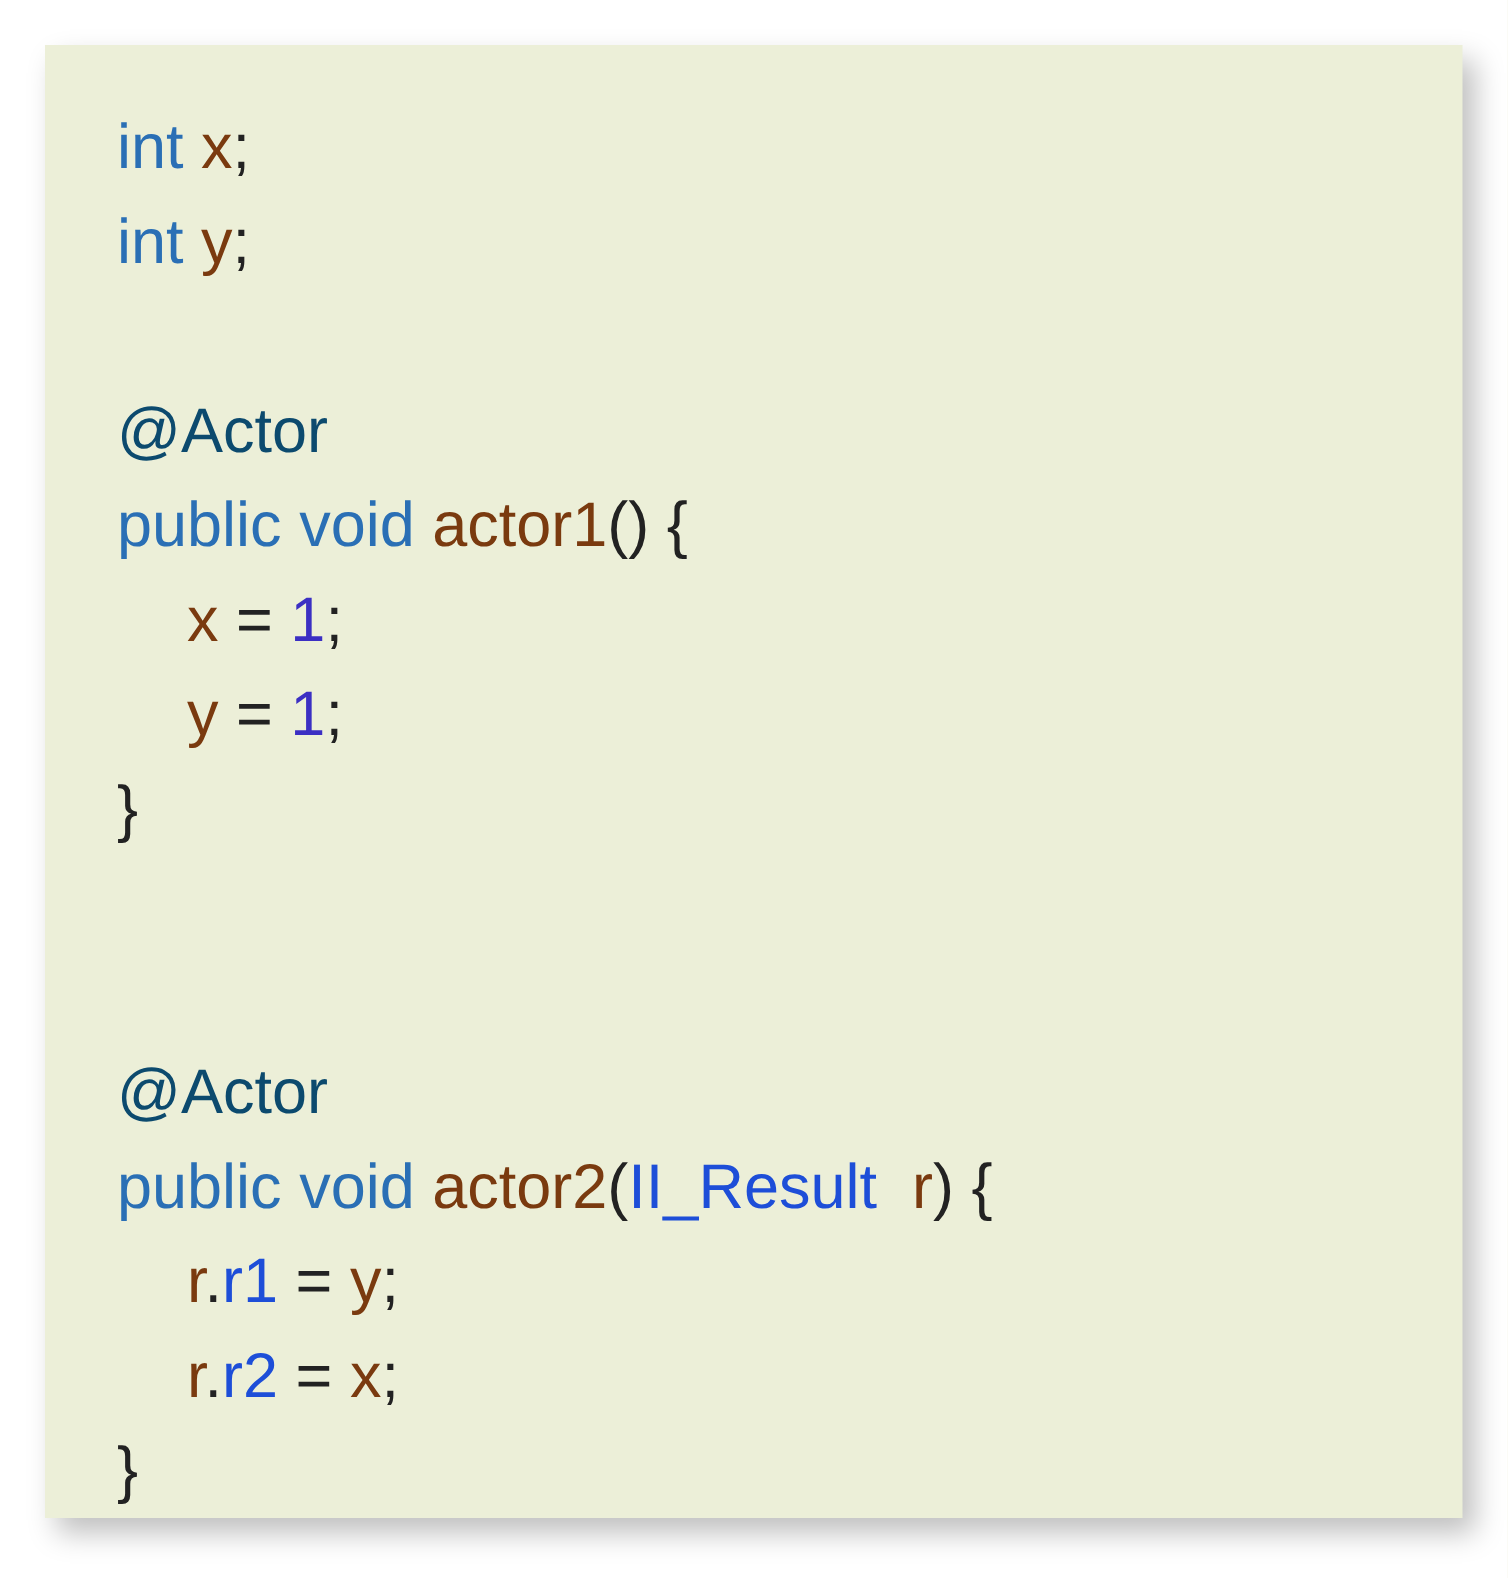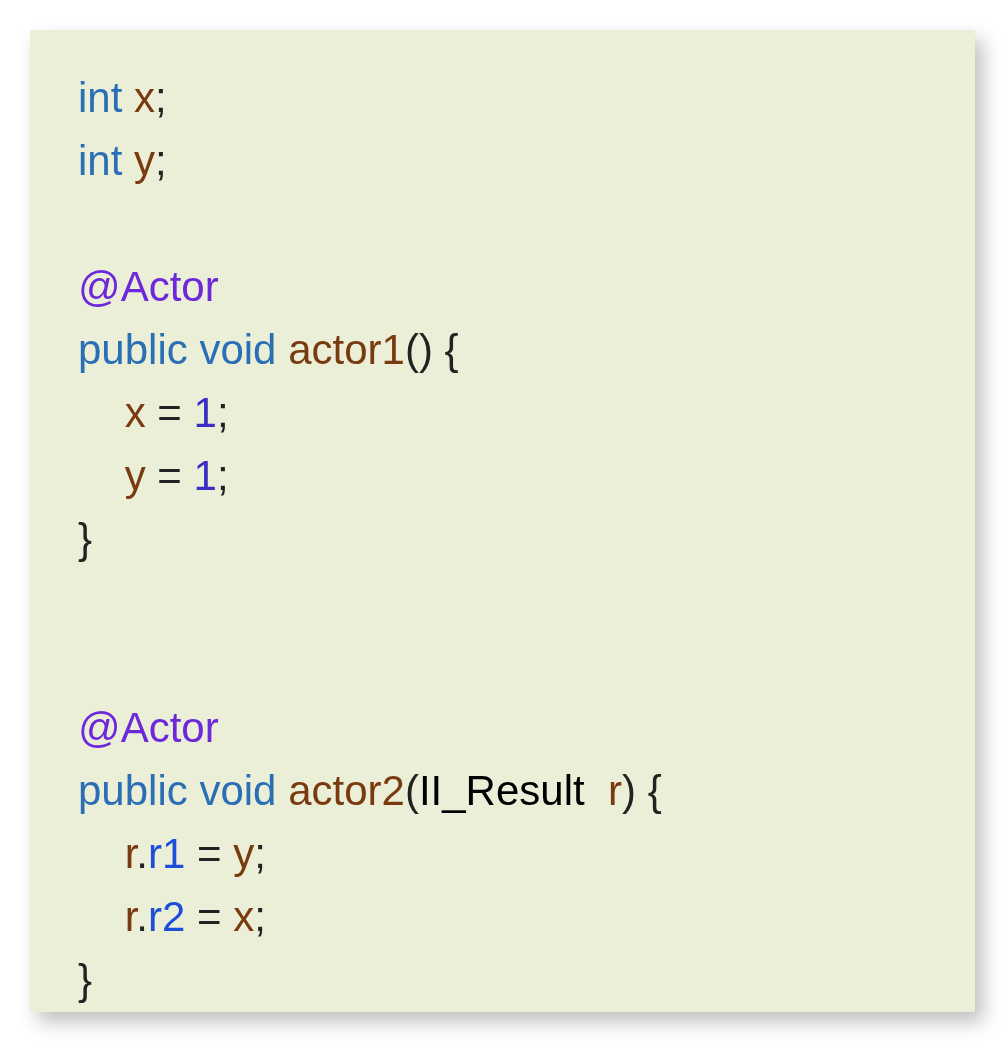--- a/index.html
+++ b/index.html
@@ -23,24 +23,24 @@
     padding: 36px 42px 36px 48px;
     box-sizing: border-box;
     font-family: Arial, Helvetica, sans-serif;
     font-size: 42px;
     line-height: 1.5;
     color: #222;
     white-space: pre;
     overflow: hidden;
   }
   .kw   { color: #2a6fb5; }   
-  .ann  { color: #6d28d9; }   
+  .ann  { color: #0c4a6e; }   
   .id   { color: #7a3a0f; }   
   .fld  { color: #1d4ed8; }   
-  .typ  { color: #000000; }   
+  .typ  { color: #1d4ed8; }   
   .num  { color: #3b2fc3; }   
   .pun  { color: #222;    }
 </style>
 </head>
 <body>
 
 <div class="wrap">
   <div class="panel" id="code-panel"><div><span class="kw">int</span><span class="pun"> </span><span class="id">x</span><span class="pun">;</span></div><div><span class="kw">int</span><span class="pun"> </span><span class="id">y</span><span class="pun">;</span></div><div>&nbsp;</div><div><span class="ann">@Actor</span></div><div><span class="kw">public</span><span class="pun"> </span><span class="kw">void</span><span class="pun"> </span><span class="id">actor1</span><span class="pun">()</span><span class="pun"> {</span></div><div><span class="pun">    </span><span class="id">x</span><span class="pun"> = </span><span class="num">1</span><span class="pun">;</span></div><div><span class="pun">    </span><span class="id">y</span><span class="pun"> = </span><span class="num">1</span><span class="pun">;</span></div><div><span class="pun">}</span></div><div>&nbsp;</div><div>&nbsp;</div><div><span class="ann">@Actor</span></div><div><span class="kw">public</span><span class="pun"> </span><span class="kw">void</span><span class="pun"> </span><span class="id">actor2</span><span class="pun">(</span><span class="typ">II_Result</span><span class="pun">  </span><span class="id">r</span><span class="pun">)</span><span class="pun"> {</span></div><div><span class="pun">    </span><span class="id">r</span><span class="pun">.</span><span class="fld">r1</span><span class="pun"> = </span><span class="id">y</span><span class="pun">;</span></div><div><span class="pun">    </span><span class="id">r</span><span class="pun">.</span><span class="fld">r2</span><span class="pun"> = </span><span class="id">x</span><span class="pun">;</span></div><div><span class="pun">}</span></div></div>
 </div>
 

